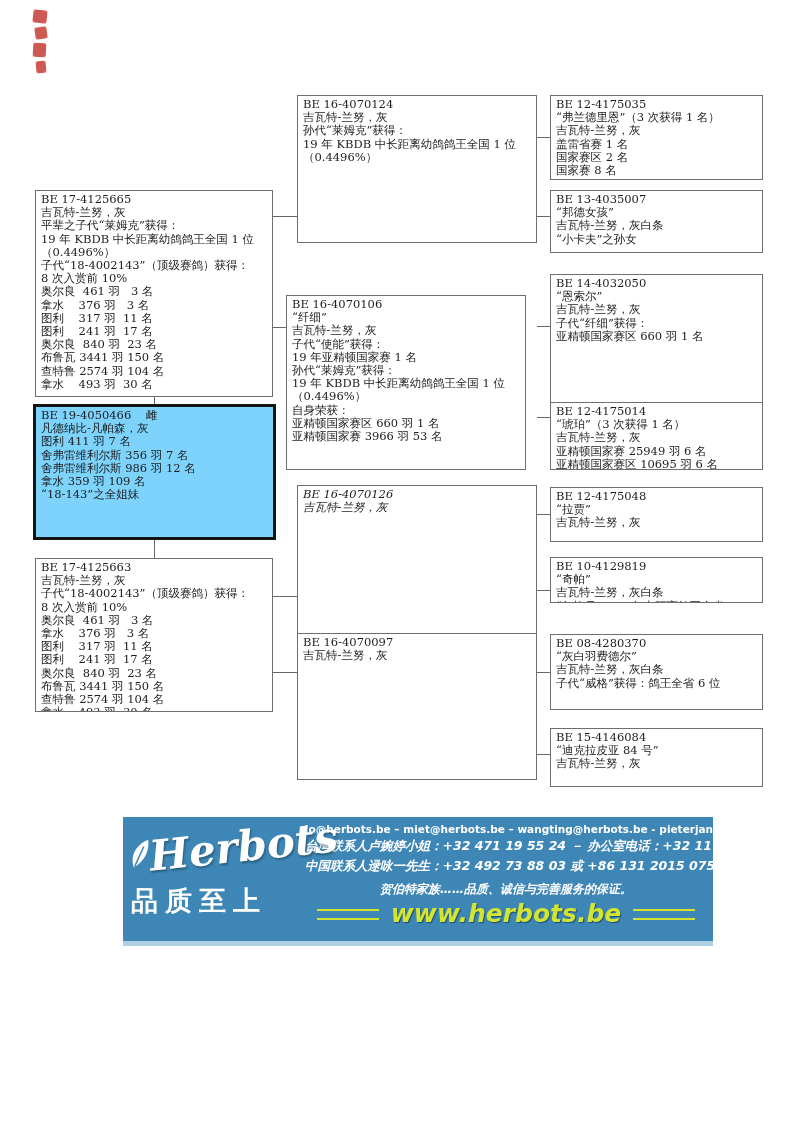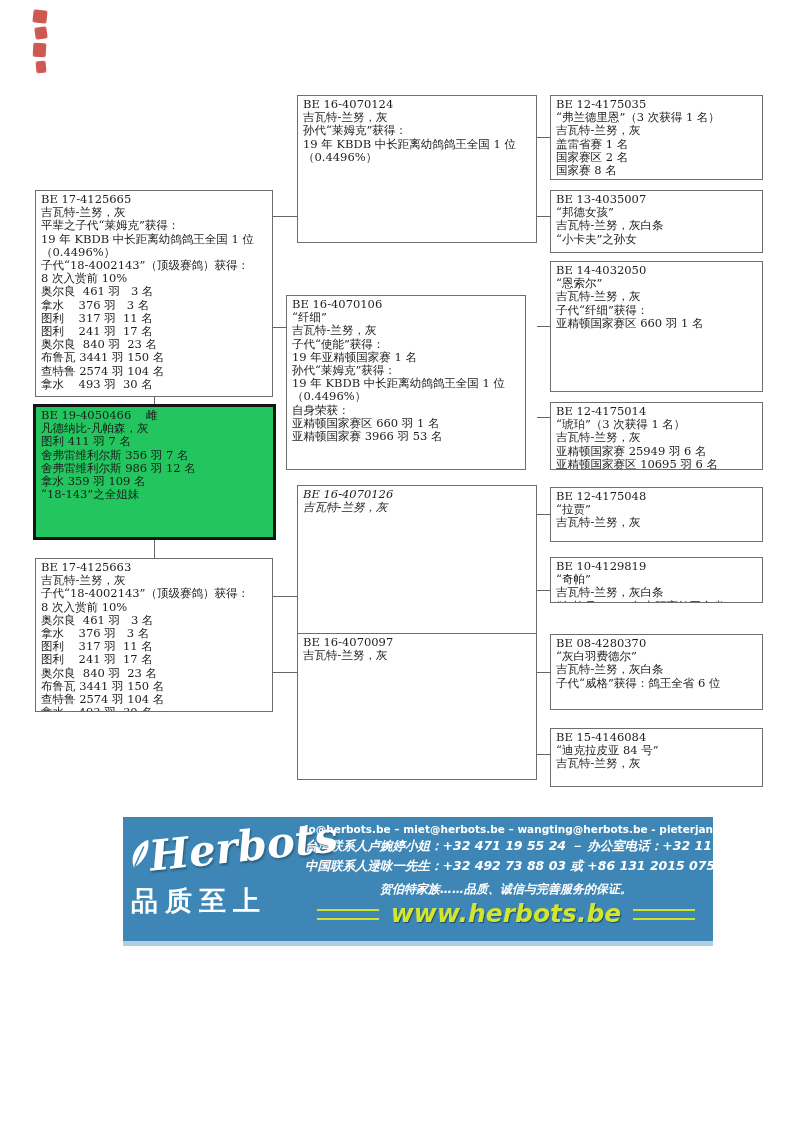--- a/index.html
+++ b/index.html
@@ -7,21 +7,21 @@
     position:relative; width:793px; height:1122px; background:#ffffff;
     font-family:"DejaVu Serif","Liberation Serif",serif; overflow:hidden;
   }
   #connectors { position:absolute; left:0; top:0; z-index:0; pointer-events:none; }
   .pbox {
     position:absolute; box-sizing:border-box; z-index:1; background:#ffffff;
     border:1px solid #6e6e6e; padding:2px 4px 0 5px; overflow:hidden;
     color:#1c1c1c;
   }
   .pbox .line { font-size:11.5px; line-height:13.2px; white-space:pre-wrap; }
-  .pbox.hl { background:#22c55e; border:3px solid #141414; }
+  .pbox.hl { background:#7dd3fc; border:3px solid #141414; }
   
   .redmark { position:absolute; left:31px; top:6px; width:22px; height:84px; z-index:1; }
   .redmark i { display:block; background:#c23029; opacity:.8; border-radius:2px; margin:4px 2px; filter:blur(.6px); }
   .redmark i:nth-child(1){ width:14px; height:13px; transform:rotate(6deg); }
   .redmark i:nth-child(2){ width:12px; height:12px; transform:rotate(-8deg); margin-left:4px;}
   .redmark i:nth-child(3){ width:13px; height:14px; transform:rotate(3deg); }
   .redmark i:nth-child(4){ width:10px; height:12px; transform:rotate(-5deg); margin-left:5px;}
   
   .banner {
     position:absolute; left:123px; top:817px; width:590px; height:124px; z-index:1;
@@ -163,21 +163,21 @@
       <div class="line">国家赛 8 名</div>
     </div>
 
   <div class="pbox" id="r2" style="left:550px; top:190px; width:213px; height:63px;">
       <div class="line">BE 13-4035007</div>
       <div class="line">“邦德女孩”</div>
       <div class="line">吉瓦特-兰努，灰白条</div>
       <div class="line">“小卡夫”之孙女</div>
     </div>
 
-  <div class="pbox" id="r3" style="left:550px; top:261px; width:213px; height:131px;">
+  <div class="pbox" id="r3" style="left:550px; top:274px; width:213px; height:131px;">
       <div class="line">BE 14-4032050</div>
       <div class="line">“恩索尔”</div>
       <div class="line">吉瓦特-兰努，灰</div>
       <div class="line">子代“纤细”获得：</div>
       <div class="line">亚精顿国家赛区 660 羽 1 名</div>
     </div>
 
   <div class="pbox" id="r4" style="left:550px; top:402px; width:213px; height:68px;">
       <div class="line">BE 12-4175014</div>
       <div class="line">“琥珀”（3 次获得 1 名）</div>

